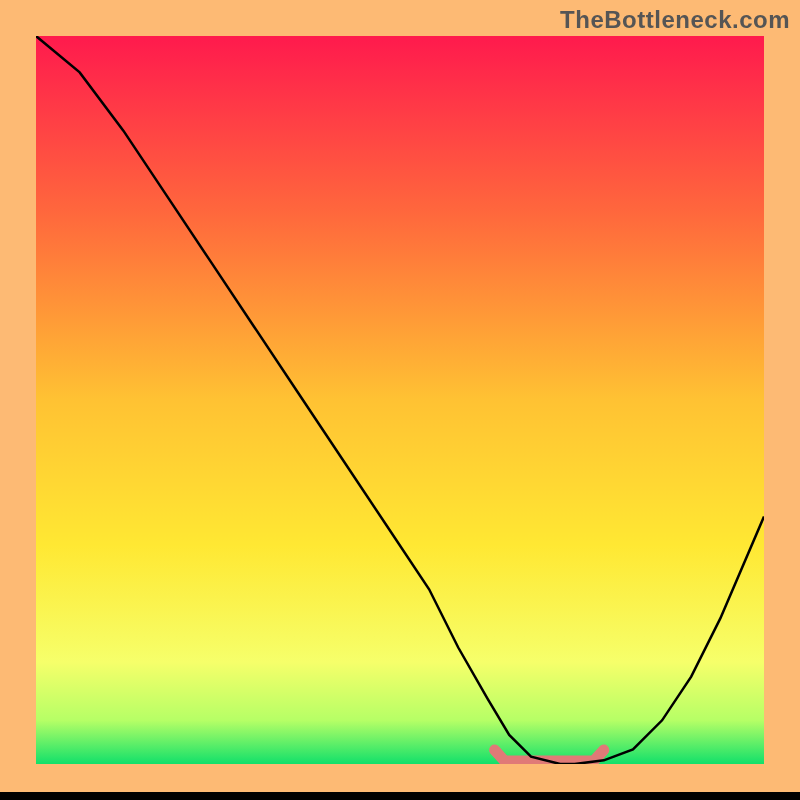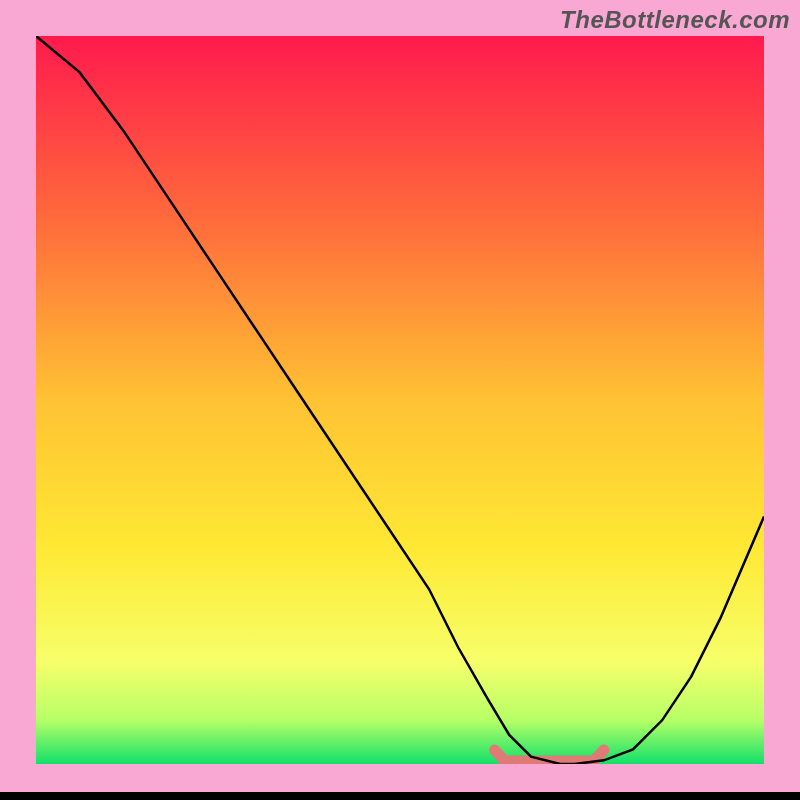--- a/index.html
+++ b/index.html
@@ -8,22 +8,21 @@
     width: 800px;
     height: 800px;
     background: #000;
     overflow: hidden;
     font-family: Arial, Helvetica, sans-serif;
   }
   .container {
     position: relative;
     width: 800px;
     height: 792px;
-    background: #f9a8d4;
-    font-style: italic;
+    background: #fdba74;
   }
   .watermark {
     position: absolute;
     top: 6px;
     right: 10px;
     color: #555;
     font-size: 24px;
     font-weight: 600;
     letter-spacing: 0.5px;
     z-index: 10;

